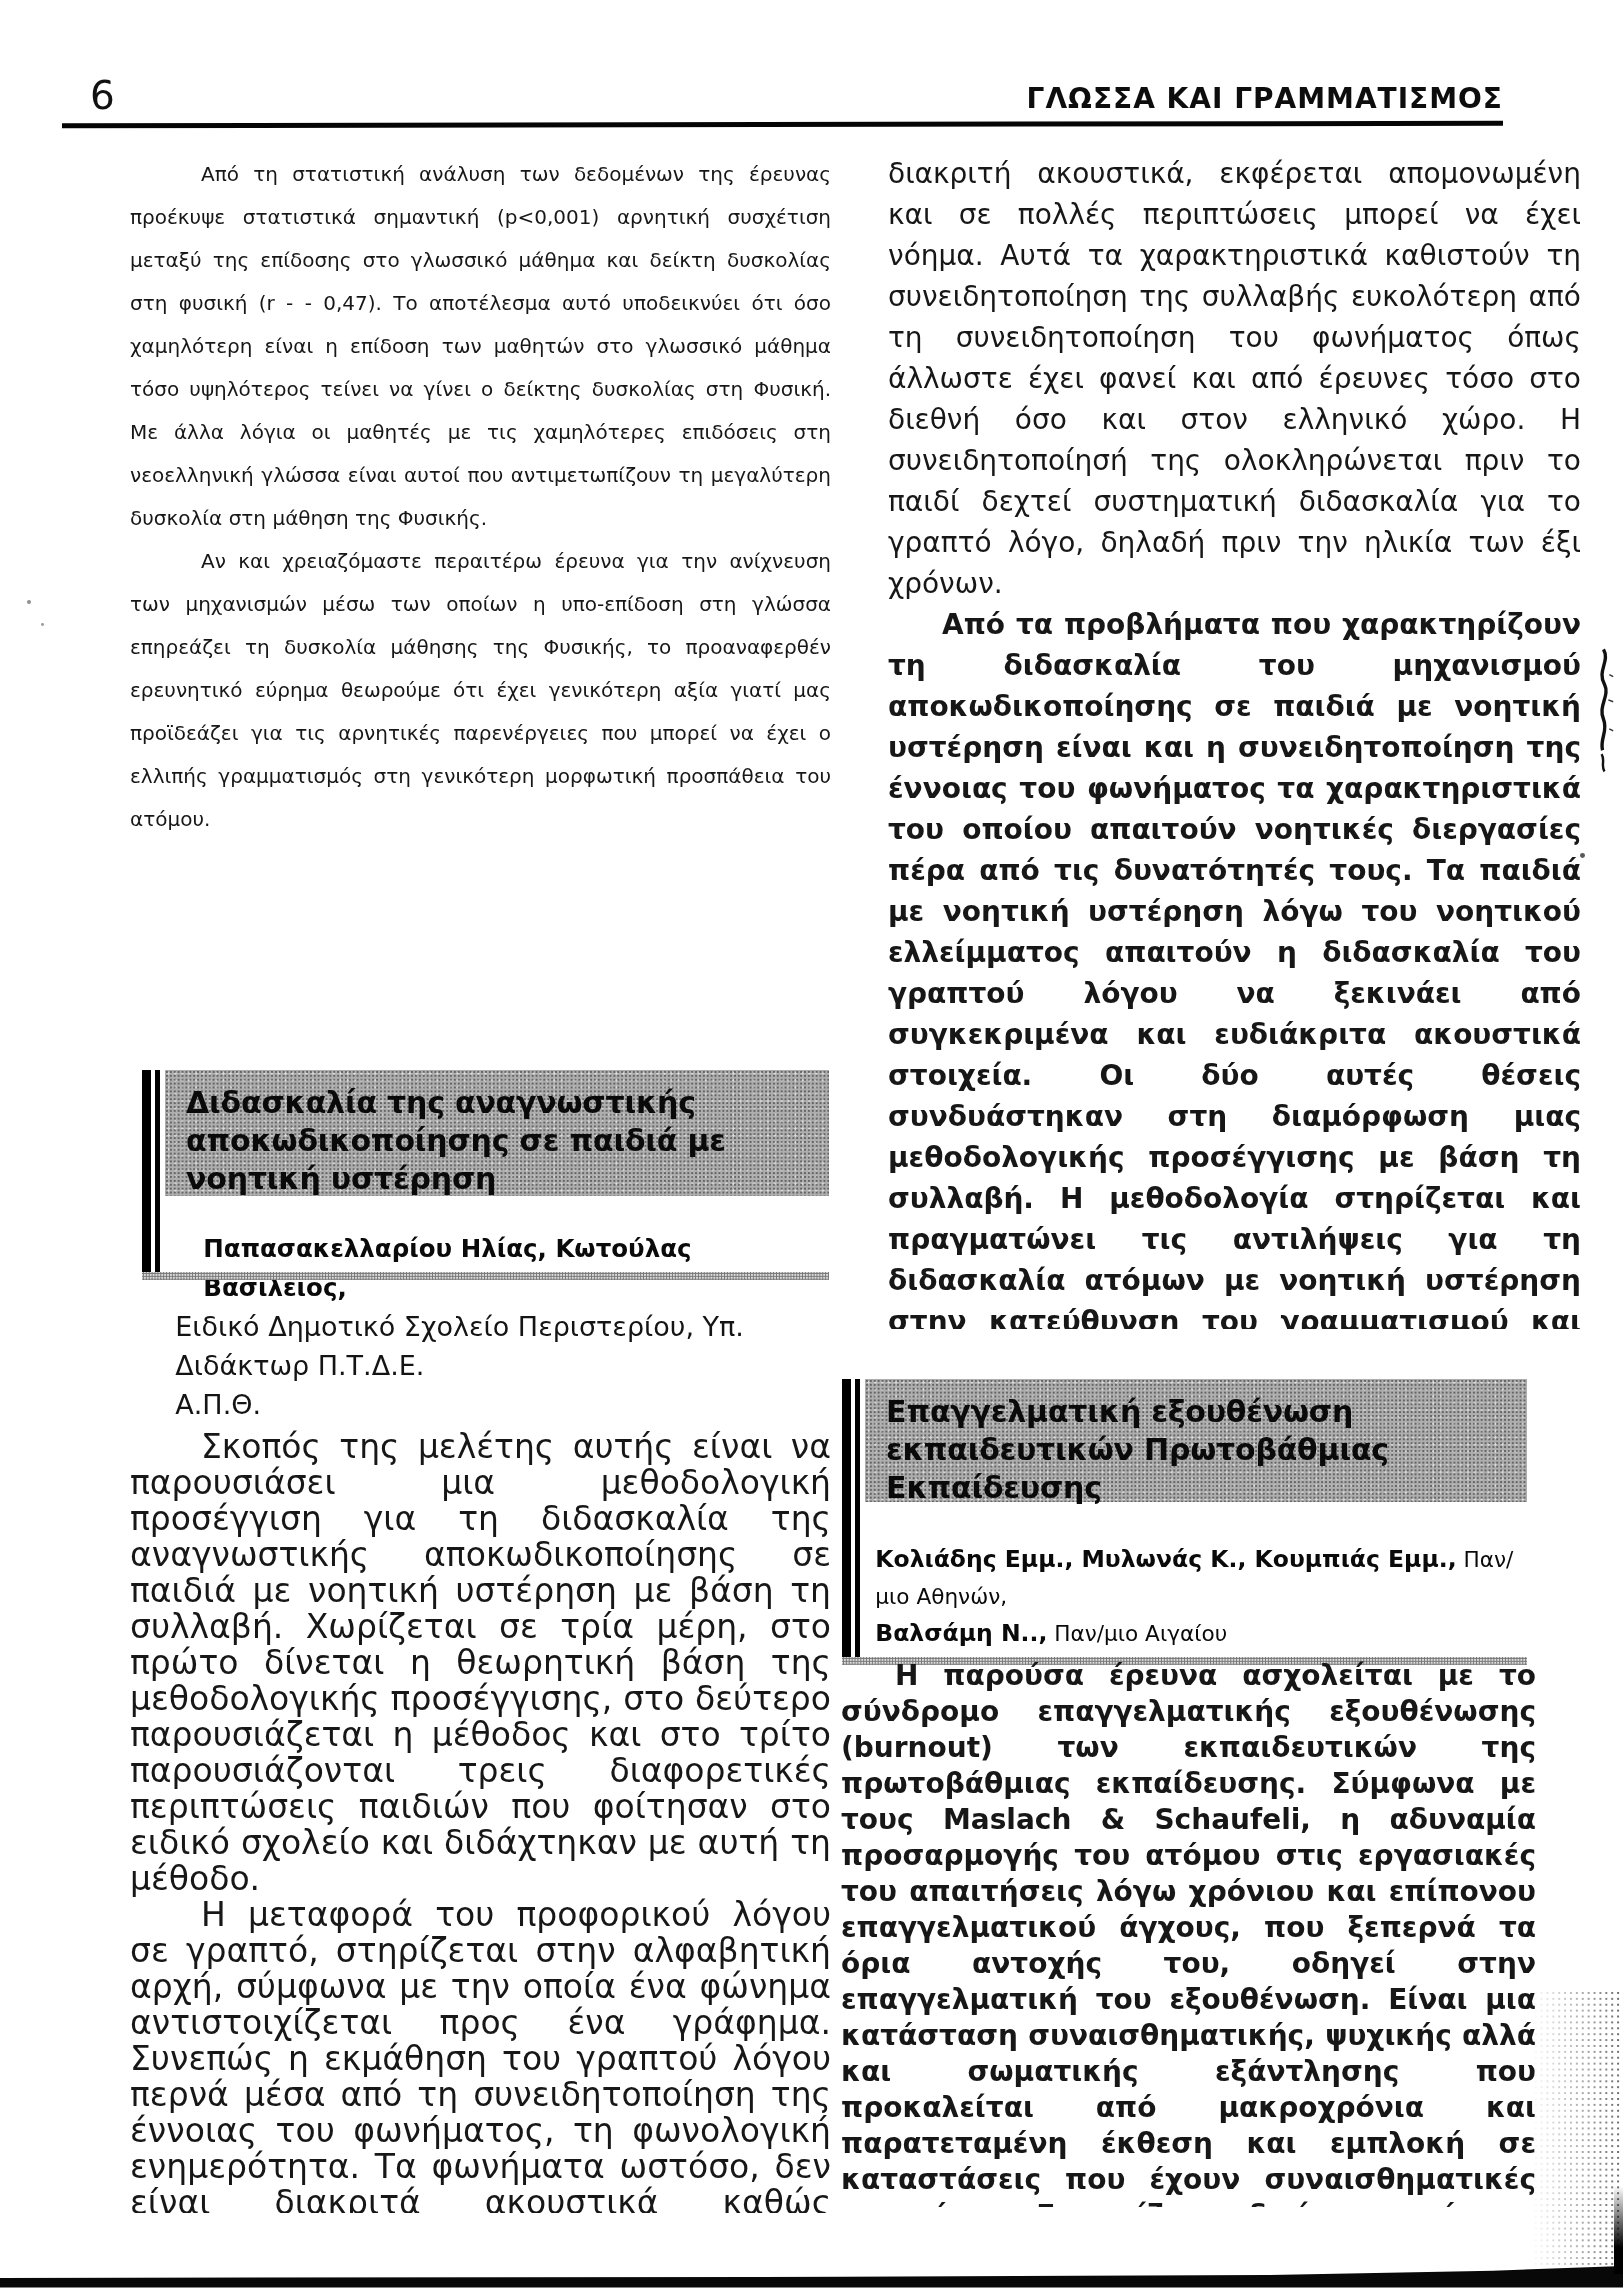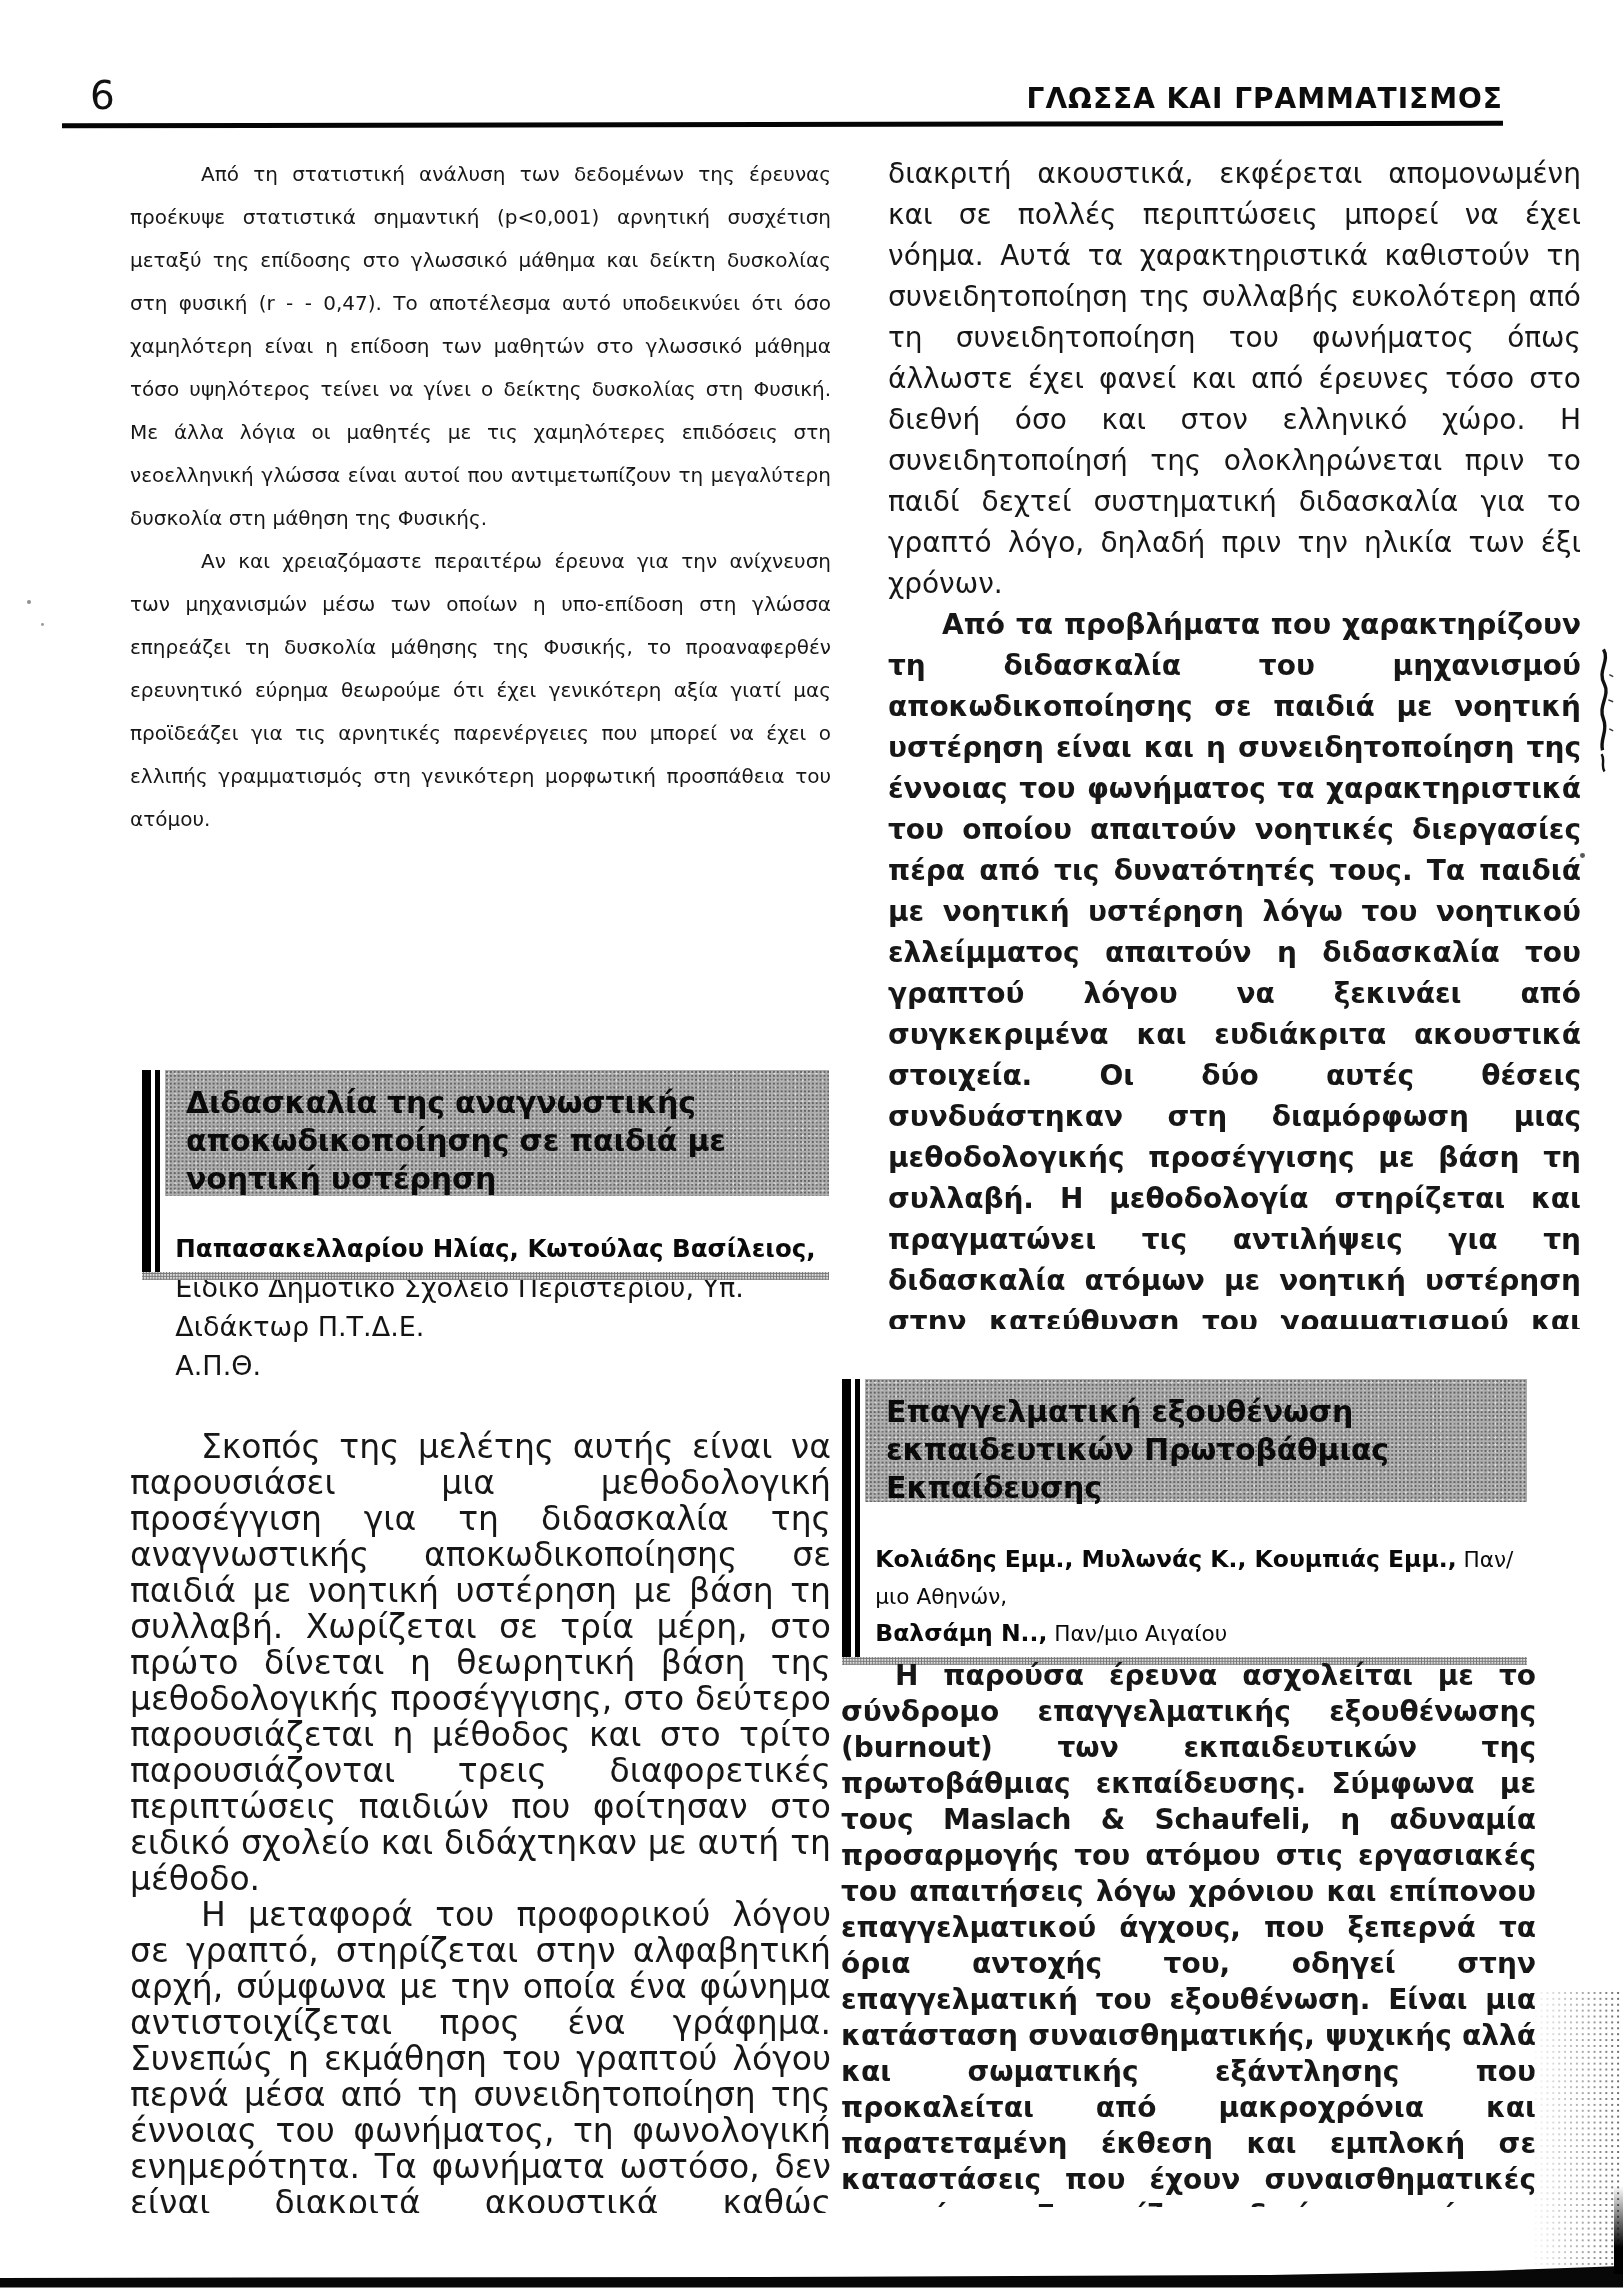--- a/index.html
+++ b/index.html
@@ -51,21 +51,21 @@
       radial-gradient(rgba(255,255,255,.55) 1px, transparent 1.2px);
     background-size:3.9px 3.9px, 6.9px 6.9px;
     font-weight:700; color:#0a0a0a;
     font-size:30px; line-height:38px; letter-spacing:-0.2px;
   }
   .artbox-left  .graytitle { height:112px; padding:13.7px 13.7px 0 21.6px; }
   .artbox-right .graytitle { height:109px; padding:13.7px 13.7px 0 21.6px; }
   .authors-area { margin-left:22.5px; padding-left:10.8px; }
   .artbox-left  .authors-area { padding-top:33px; }
   .artbox-right .authors-area { padding-top:39px; }
-  .authors-bold-line { font-size:24.5px; font-weight:700; line-height:39px; color:#0a0a0a; }
+  .authors-bold-line { font-size:24.5px; font-weight:700; line-height:39px; color:#0a0a0a;margin-left:28px; }
   .affil-line  { font-size:27px; line-height:39px; color:#141414; }
   .r-authors   { font-size:23.5px; line-height:36px; color:#0a0a0a; }
   .r-authors .bold { font-weight:700; }
   .r-authors .reg  { font-weight:400; font-size:21.6px; }
   .hatchline {
     position:absolute; left:0; bottom:0; width:100%; height:7.8px;
     background-color:#dcdcdc;
     background-image:radial-gradient(#787878 1px, transparent 1.2px);
     background-size:2.9px 2.9px;
   }

